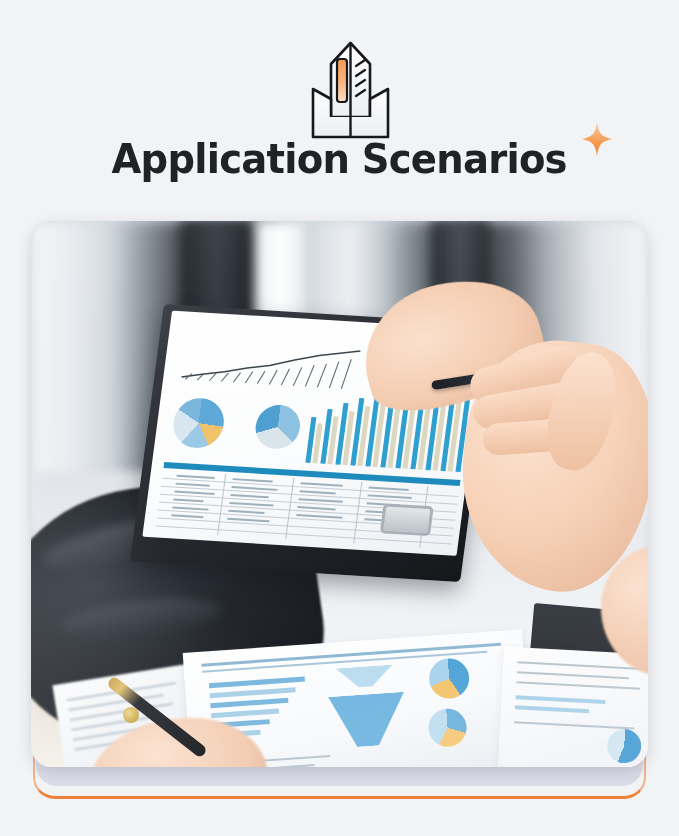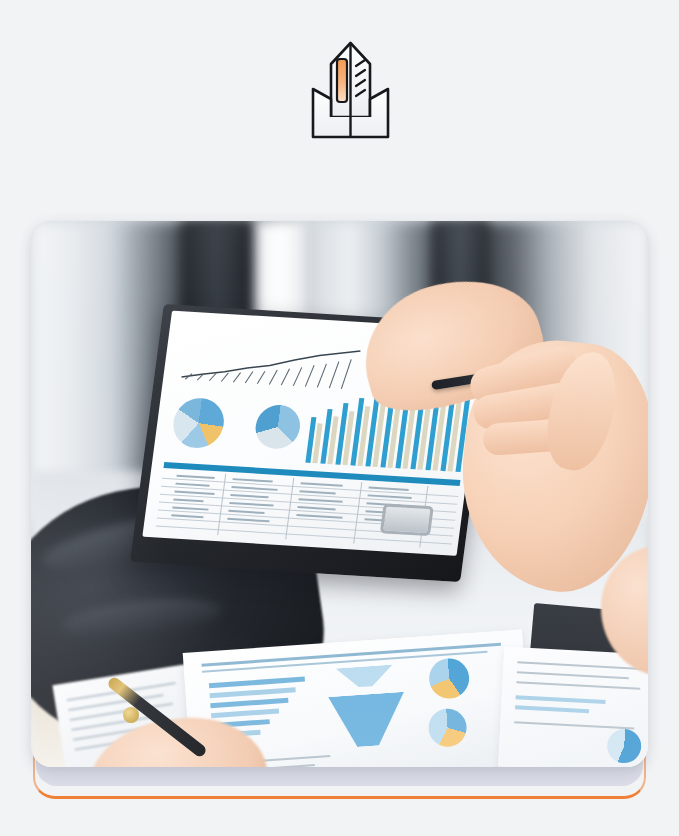--- a/index.html
+++ b/index.html
@@ -373,20 +373,35 @@
       <line x1="57.5" y1="6" x2="57.5" y2="100" stroke="#17181b" stroke-width="2.4"></line>
       <rect x="44" y="22" width="10" height="43" rx="3" fill="url(#winG)" stroke="#17181b" stroke-width="2.2"></rect>
       <g stroke="#17181b" stroke-width="2.2" stroke-linecap="round">
         <line x1="63" y1="29" x2="72" y2="23"></line>
         <line x1="63" y1="39" x2="72" y2="33"></line>
         <line x1="63" y1="49" x2="72" y2="43"></line>
         <line x1="63" y1="59" x2="72" y2="53"></line>
       </g>
     </svg>
 
+    <div class="title-row">
+      <div class="title-wrap">
+        <div class="title-text">Application Scenarios</div>
+        <svg class="sparkle" viewBox="0 0 30 34">
+          <defs>
+            <linearGradient id="spG" x1="0" y1="0" x2="0" y2="1">
+              <stop offset="0%" stop-color="#fbd0ad"></stop>
+              <stop offset="60%" stop-color="#f3994f"></stop>
+              <stop offset="100%" stop-color="#ef8037"></stop>
+            </linearGradient>
+          </defs>
+          <path d="M15 0 C16.5 11 18.8 14.5 30 17 C18.8 19.5 16.5 23 15 34 C13.5 23 11.2 19.5 0 17 C11.2 14.5 13.5 11 15 0 Z" fill="url(#spG)"></path>
+        </svg>
+      </div>
+    </div>
   </div>
 
   <div class="card-stack">
 
     <div class="orange-edge"></div>
     <div class="gray-plate"></div>
 
     <div class="photo">
       <div class="ph-layer bg-wall"></div>
       <div class="ph-layer bg-pillar-dark"></div>

